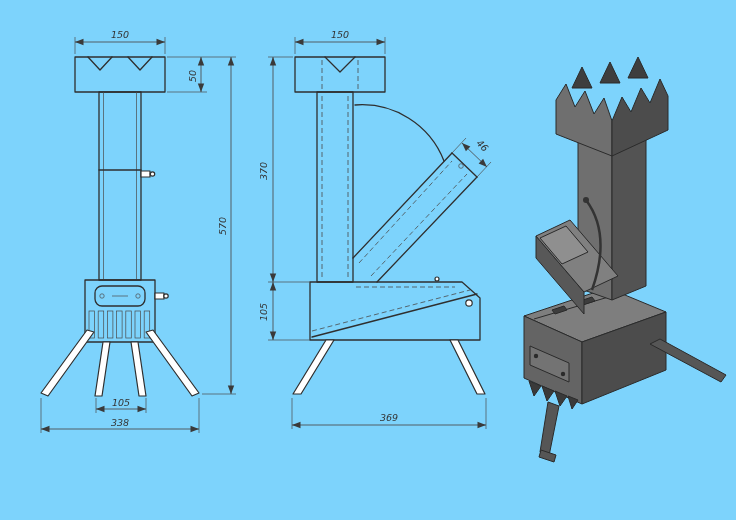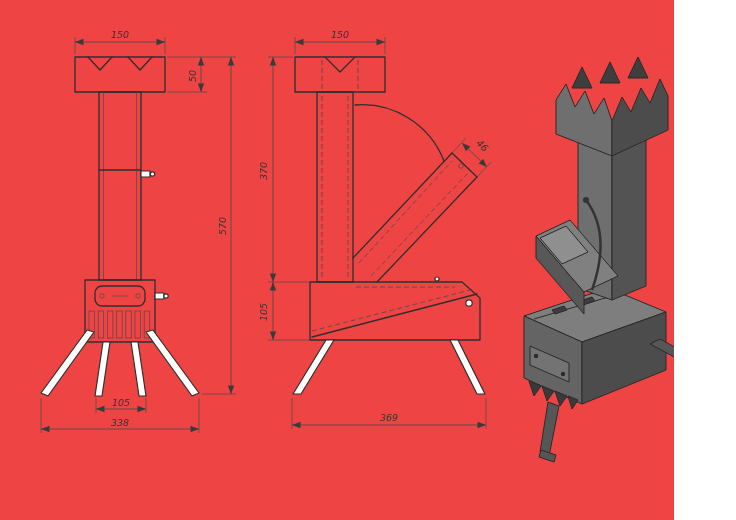--- a/index.html
+++ b/index.html
@@ -1,16 +1,16 @@
 <!DOCTYPE html>
 <html><head>
 <meta charset="utf-8">
 <style>
   html,body{margin:0;padding:0;background:#fff;}
-  .canvas{position:relative;width:674px;height:520px;background:#ef4444;overflow:hidden;}
+  .canvas{position:relative;width:736px;height:520px;background:#7dd3fc;overflow:hidden;}
   svg{position:absolute;left:0;top:0;}
   .ol  { fill:none; stroke:#2f2f2f; stroke-width:1.3; stroke-linejoin:round; stroke-linecap:round; }
   .olf { fill:#ffffff; stroke:#2f2f2f; stroke-width:1.2; stroke-linejoin:round; }
   .thin{ fill:none; stroke:#4a4a4a; stroke-width:0.7; }
   .hid { fill:none; stroke:#4a4a4a; stroke-width:0.8; stroke-dasharray:5 3; }
   .dim { stroke:#4a4a4a; stroke-width:0.85; fill:none; }
   .ext { stroke:#4a4a4a; stroke-width:0.7; }
   .dtxt{ font:italic 9.5px "DejaVu Sans", sans-serif; fill:#333; text-anchor:middle; }
   .iso { stroke:#2b2b2b; stroke-width:1; stroke-linejoin:round; }
 </style>

